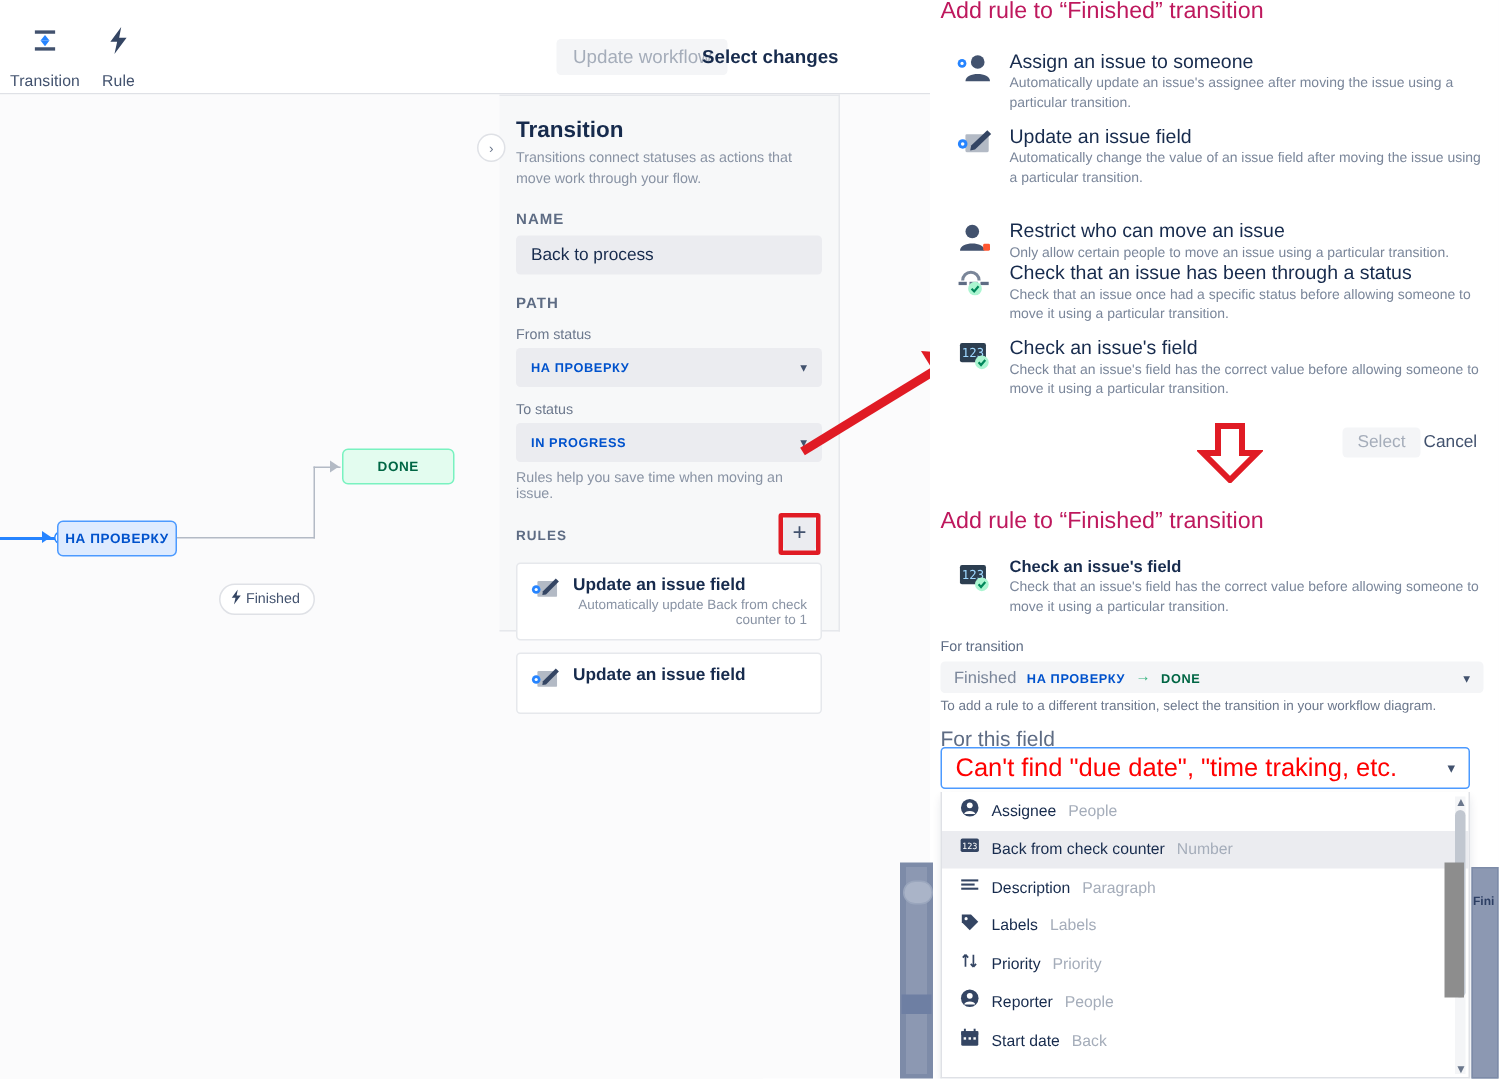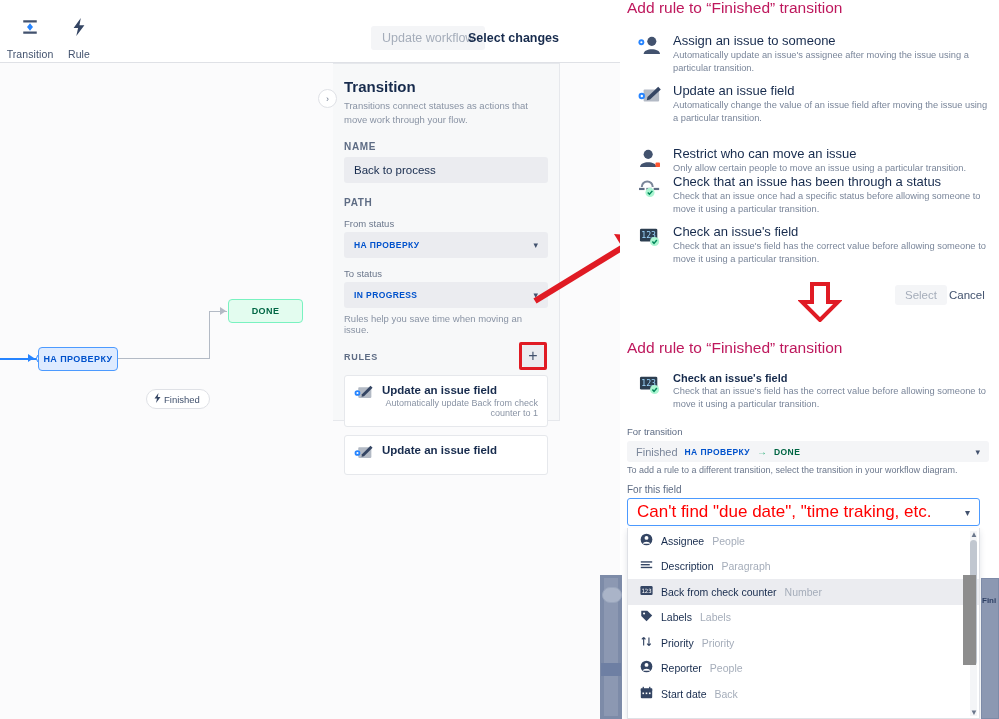--- a/index.html
+++ b/index.html
@@ -207,21 +207,21 @@
   #sel-for-transition {
     position:absolute; left:7px; top:441px; width:362px; height:21px;
     background:#f4f5f7; border-radius:3px; display:flex; align-items:center;
     justify-content:space-between; padding:0 9px; cursor:pointer;
   }
   #sel-ft-inner { display:flex; align-items:center; gap:7px; }
   #ft-name { font-size:11px; color:#7a869a; }
   #ft-arrow { font-size:10px; color:#36b37e; }
   #hint-transition { position:absolute; left:7px; top:465px; font-size:9px; color:#6b778c; }
 
-  #lbl-for-field { position:absolute; left:7px; top:484px; font-size:10px; color:#5e6c84; }
+  #lbl-for-field { position:absolute; left:7px; top:484px; font-size:14px; color:#5e6c84; }
   #sel-for-field {
     position:absolute; left:7px; top:498px; width:353px; height:28px;
     background:#ffffff; border:1px solid #4c9aff; border-radius:3px;
     display:flex; align-items:center; justify-content:space-between;
     padding:0 9px; cursor:pointer;
   }
   #ff-value { font-size:17px; color:#ff0000; white-space:nowrap; }
   #ff-caret { font-size:10px; color:#42526e; }
 
   #field-dropdown {
@@ -520,40 +520,40 @@
       <span>
         <svg width="13" height="13" viewBox="0 0 16 16">
             <circle cx="8" cy="8" r="7.2" fill="#344563"></circle>
             <circle cx="8" cy="6" r="2.4" fill="#fff"></circle>
             <path d="M3.4 13.2 C4 9.8 12 9.8 12.6 13.2 Z" fill="#fff"></path>
           </svg>
       </span>
       <span class="dd-name">Assignee</span>
       <span class="dd-type">People</span>
     </div>
+    <div class="dd-item sel">
+      <span>
+        <svg width="13" height="13" viewBox="0 0 16 16">
+            <rect x="0.5" y="2.5" width="15" height="11" rx="1.5" fill="#344563"></rect>
+            <text x="8" y="11" font-size="7" font-family="DejaVu Sans Mono, monospace" fill="#fff" text-anchor="middle">123</text>
+          </svg>
+      </span>
+      <span class="dd-name">Back from check counter</span>
+      <span class="dd-type">Number</span>
+    </div>
     <div class="dd-item">
       <span>
         <svg width="13" height="13" viewBox="0 0 16 16">
             <rect x="1" y="4" width="14" height="1.7" fill="#344563"></rect>
             <rect x="1" y="7.4" width="11" height="1.7" fill="#344563"></rect>
             <rect x="1" y="10.8" width="14" height="1.7" fill="#344563"></rect>
           </svg>
       </span>
       <span class="dd-name">Description</span>
       <span class="dd-type">Paragraph</span>
-    </div>
-    <div class="dd-item sel">
-      <span>
-        <svg width="13" height="13" viewBox="0 0 16 16">
-            <rect x="0.5" y="2.5" width="15" height="11" rx="1.5" fill="#344563"></rect>
-            <text x="8" y="11" font-size="7" font-family="DejaVu Sans Mono, monospace" fill="#fff" text-anchor="middle">123</text>
-          </svg>
-      </span>
-      <span class="dd-name">Back from check counter</span>
-      <span class="dd-type">Number</span>
     </div>
     <div class="dd-item">
       <span>
         <svg width="13" height="13" viewBox="0 0 16 16">
             <path d="M1.5 2 L9 2 L15 8 L8 15 L1.5 8.5 Z" fill="#344563"></path>
             <circle cx="5" cy="5.5" r="1.3" fill="#fff"></circle>
           </svg>
       </span>
       <span class="dd-name">Labels</span>
       <span class="dd-type">Labels</span>

